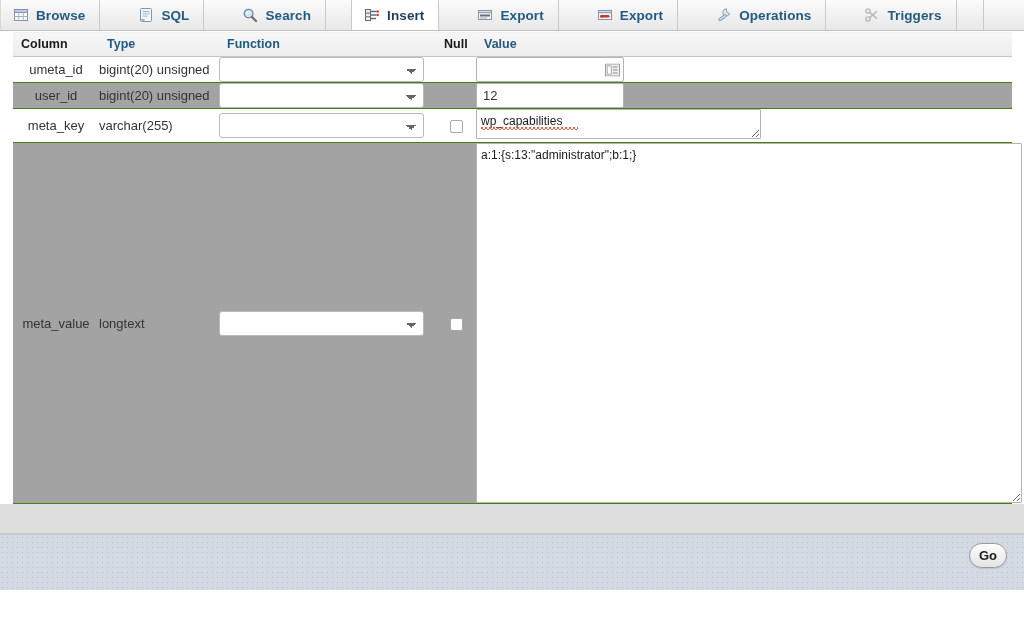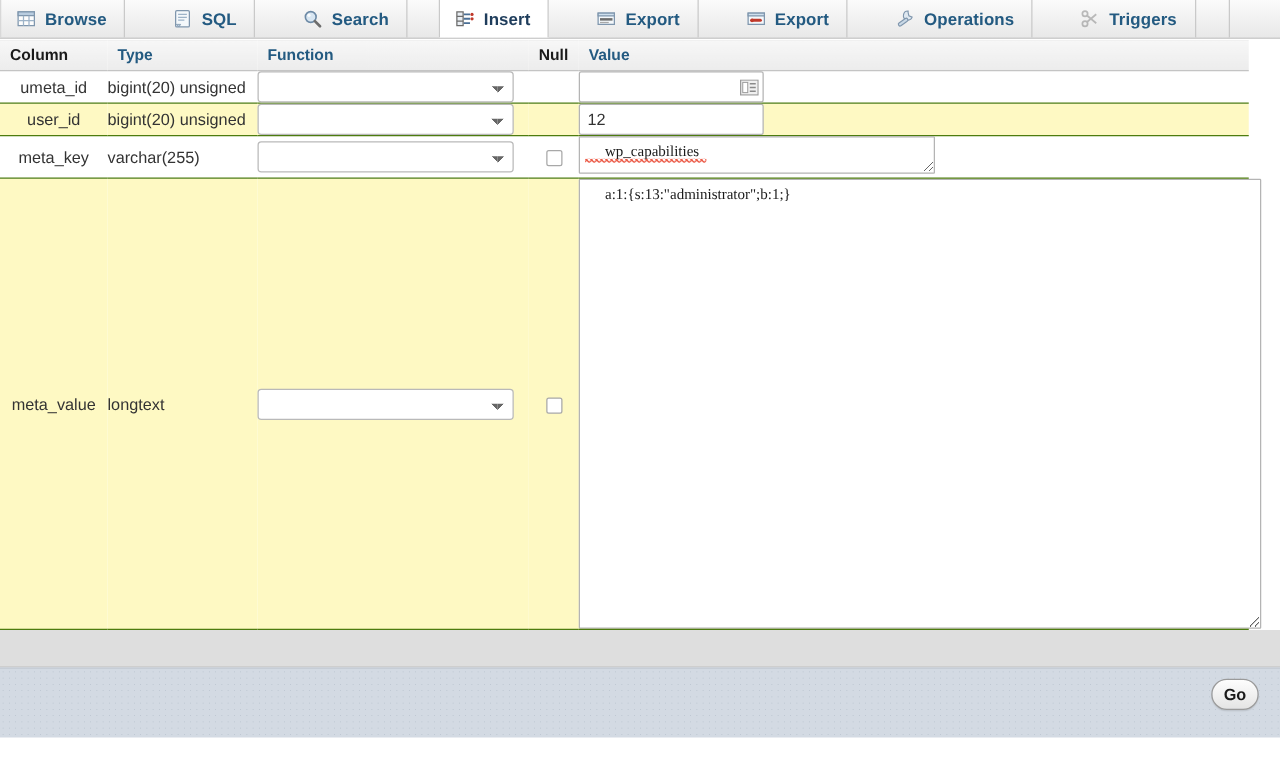--- a/index.html
+++ b/index.html
@@ -64,41 +64,42 @@
     display: inline-block;
     flex: none;
     line-height: 0;
   }
 
   
   .insert-table {
     width: 999px;
     border-collapse: collapse;
     table-layout: fixed;
+    margin-left: 13px;
   }
   .insert-table th {
     text-align: left;
     font-size: 12.5px;
     font-weight: bold;
     padding: 5px 8px 5px 8px;
     background: linear-gradient(to bottom, #f7f7f7 0%, #ececec 100%);
     border-bottom: 1px solid #c4c4c4;
     border-top: 1px solid #ffffff;
     white-space: nowrap;
   }
   th.h-dark { color: #1a1a1a; }
   th.h-link { color: #235a81; cursor: pointer; }
 
   .insert-table td {
     padding: 0;
     vertical-align: middle;
     border-bottom: 1px solid #4d7c0f;
   }
   tr.row-odd  td { background: #ffffff; }
-  tr.row-even td { background: #fef9c3; }
+  tr.row-even td { background: #a3a3a3; }
 
   .cell-col, .cell-type {
     font-size: 13px;
     color: #333333;
     padding: 10px 8px;
     white-space: nowrap;
   }
   .cell-col { text-align: center; }
   .cell-type { text-align: left; padding-left: 4px; }
   .cell-func { padding: 8px 10px 8px 8px; }
@@ -173,27 +174,27 @@
     position: absolute;
     right: 4px;
     top: 50%;
     transform: translateY(-50%);
     width: 15px; height: 13px;
     line-height: 0;
     cursor: pointer;
   }
 
   textarea.val-ta {
-    font-family: Liberation Serif, serif;
+    font-family: Liberation Sans, sans-serif;
     font-size: 12px;
     color: #1a1a1a;
     background: #ffffff;
     border: 1px solid #b4b4b4;
     border-radius: 1px;
-    padding: 3px 20px;
+    padding: 3px 4px;
     box-sizing: border-box;
     outline: none;
     resize: both;
     overflow: auto;
     line-height: 1.35;
     display: block;
   }
   textarea.ta-metakey {
     width: 285px;
     height: 30px;

